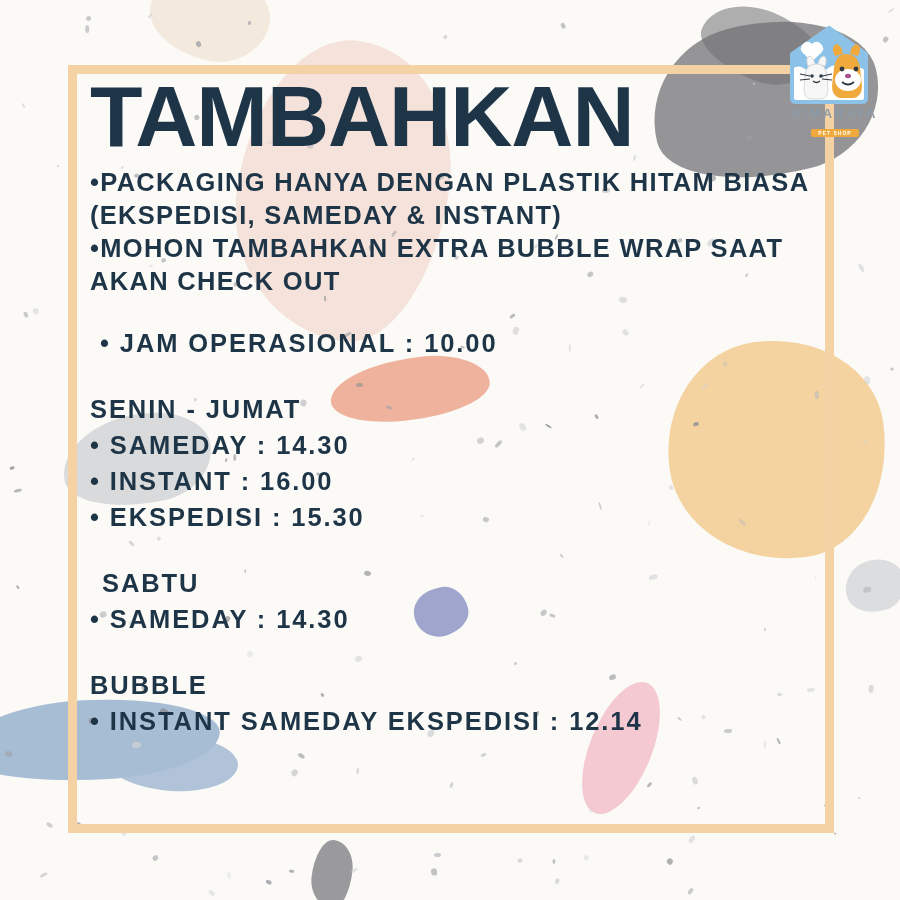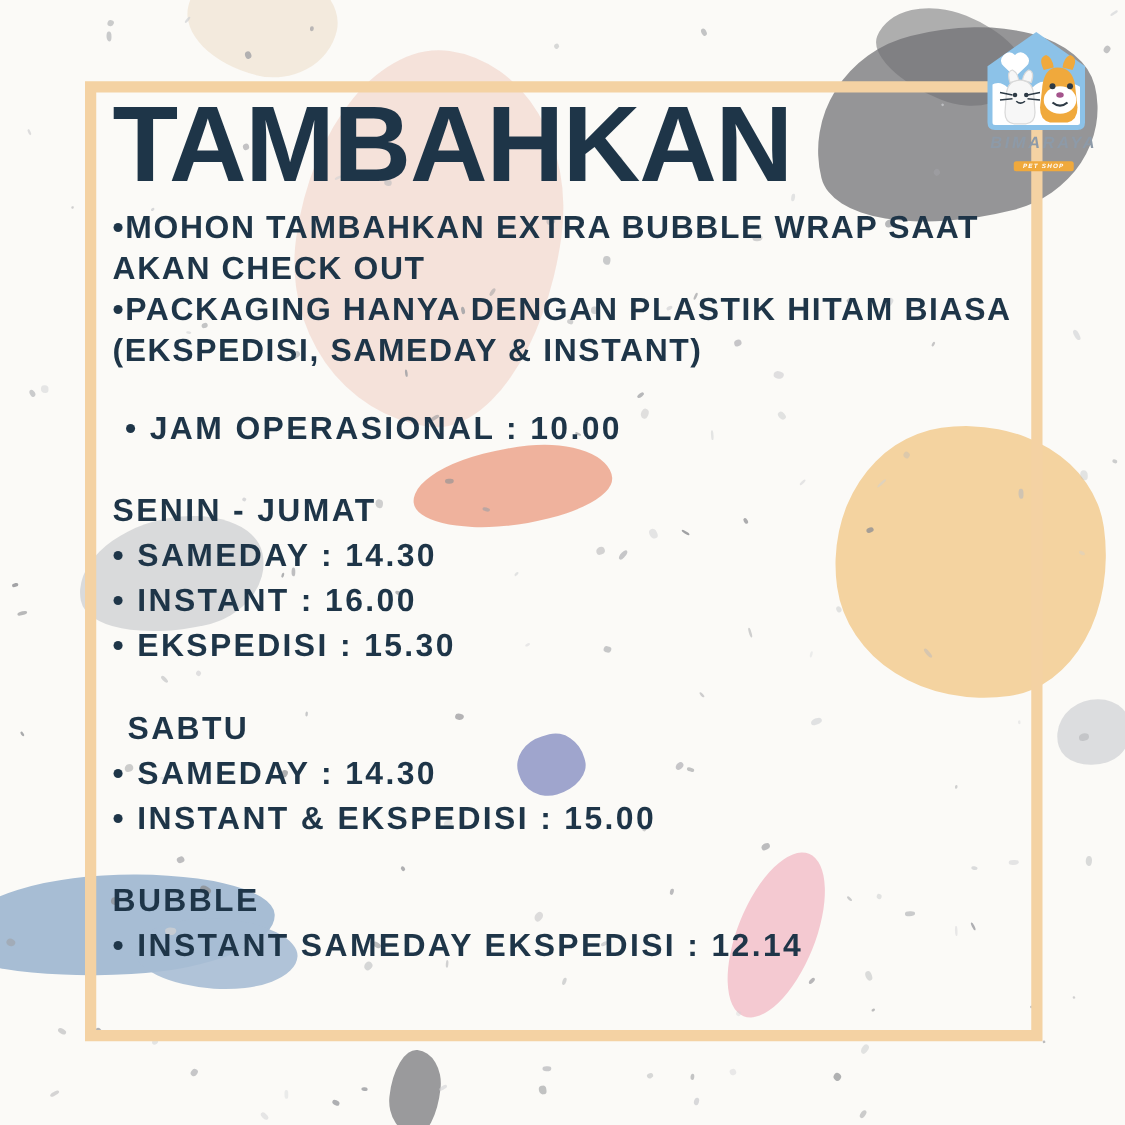--- a/index.html
+++ b/index.html
@@ -155,21 +155,20 @@
   }
 
   
   .logo {
     position: absolute;
     right: 16px;
     top: 24px;
     width: 98px;
     height: 118px;
     text-align: center;
-    font-style: italic;
   }
   .logo-mark { display:block; }
   .logo-word {
     font-size: 13px;
     letter-spacing: 2.2px;
     color: #8d9aa8;
     font-weight: 700;
     margin-top: -2px;
   }
   .logo-badge {
@@ -431,39 +430,38 @@
       </g>
     </svg>
     <div class="logo-word">BIMARAYA</div>
     <div class="logo-badge">PET SHOP</div>
   </div>
 
   <div class="content">
 
     <div class="title">TAMBAHKAN</div>
 
+    <div class="para">•PACKAGING HANYA DENGAN PLASTIK HITAM BIASA (EKSPEDISI, SAMEDAY &amp; INSTANT)</div>
     <div class="para">•MOHON TAMBAHKAN EXTRA BUBBLE WRAP SAAT AKAN CHECK OUT</div>
-    <div class="para">•PACKAGING HANYA DENGAN PLASTIK HITAM BIASA (EKSPEDISI, SAMEDAY &amp; INSTANT)</div>
 
     <div class="gap-md"></div>
 
     <div class="line indent">• JAM OPERASIONAL : 10.00</div>
 
     <div class="gap-lg"></div>
 
     <div class="head">SENIN - JUMAT</div>
     <div class="line">• SAMEDAY : 14.30</div>
     <div class="line">• INSTANT : 16.00</div>
     <div class="line">• EKSPEDISI : 15.30</div>
 
     <div class="gap-lg"></div>
 
     <div class="head indent">SABTU</div>
     <div class="line">• SAMEDAY : 14.30</div>
-    <div class="line">• INSTANT &amp; EKSPEDISI : 15.00</div>
 
     <div class="gap-lg"></div>
 
     <div class="head">BUBBLE</div>
     <div class="line">• INSTANT SAMEDAY EKSPEDISI : 12.14</div>
 
   </div>
 </div>
 
 </body></html>

